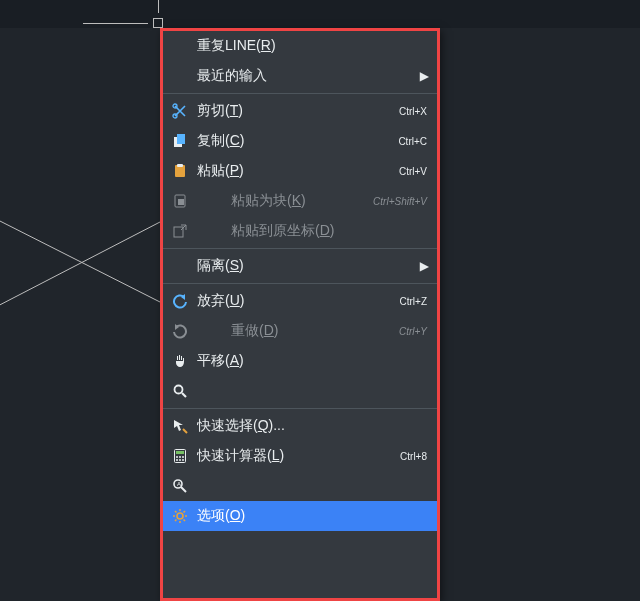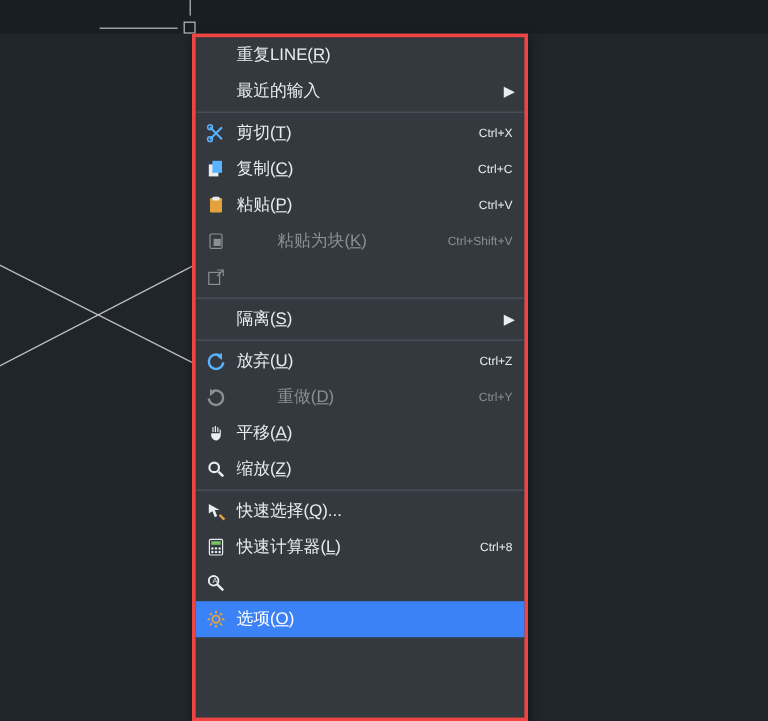--- a/index.html
+++ b/index.html
@@ -19,21 +19,21 @@
 
   .menu { position:absolute; left:160px; top:28px; width:280px; height:573px;
           background:#34393f; border:3px solid #ef4444; box-shadow:2px 3px 8px rgba(0,0,0,.5);
           color:#e9edef; font-size:14px; box-sizing:border-box; }
   .menu .sep { height:1px; background:#4d555c; margin:2px 0; }
   .row { display:flex; align-items:center; height:30px; padding:0 10px 0 0; position:relative; }
   .row .gutter { width:34px; display:flex; align-items:center; justify-content:center; flex:0 0 34px; }
   .row .label { flex:1 1 auto; white-space:nowrap; overflow:hidden; }
   .row .shortcut { flex:0 0 auto; color:#e9edef; font-size:10px; padding-left:12px; }
   .row.disabled { color:#8a8f94;gap:34px; }
-  .row.disabled .shortcut { color:#8a8f94; }
+  .row.disabled .shortcut { color:#8a8f94;font-style:italic; }
   .row.highlight { background:#3b82f6; color:#fff; }
   .label u { text-decoration: underline; }
   .arrow { position:absolute; right:8px; font-size:12px; color:#e9edef; }
 
   .icon { display:inline-block; }
   .icon svg { display:block; }
 </style>
 </head>
 <body>
 
@@ -114,20 +114,21 @@
       <div class="row disabled">
         <span class="gutter">
           <span class="icon">
             <svg width="16" height="16" viewBox="0 0 16 16">
               <rect x="2" y="4" width="9" height="10" fill="none" stroke="#8a8f94"></rect>
               <path d="M9 2 h5 v5" fill="none" stroke="#8a8f94"></path>
               <path d="M14 2 L9 7" stroke="#8a8f94"></path>
             </svg>
           </span>
         </span>
+        <span class="label">粘贴到原坐标(<u>D</u>)</span>
       </div>
       <div class="sep"></div>
       <div class="row">
         <span class="gutter"></span>
         <span class="label">隔离(<u>S</u>)</span>
         <span class="arrow">▶</span>
       </div>
       <div class="sep"></div>
       <div class="row">
         <span class="gutter">
@@ -165,21 +166,20 @@
       </div>
       <div class="row">
         <span class="gutter">
           <span class="icon">
             <svg width="16" height="16" viewBox="0 0 16 16">
               <circle cx="6.5" cy="6.5" r="4" fill="none" stroke="#e9edef" stroke-width="1.8"></circle>
               <line x1="10" y1="10" x2="14" y2="14" stroke="#e9edef" stroke-width="2.2"></line>
             </svg>
           </span>
         </span>
-        <span class="label">缩放(<u>Z</u>)</span>
       </div>
       <div class="sep"></div>
       <div class="row">
         <span class="gutter">
           <span class="icon">
             <svg width="16" height="16" viewBox="0 0 16 16">
               <path d="M2 2 L2 10 L5 8 L7 13 L9 12 L7 7 L11 7 Z" fill="#e9edef"></path>
               <path d="M11 11 L15 15" stroke="#e4a23d" stroke-width="2"></path>
             </svg>
           </span>

